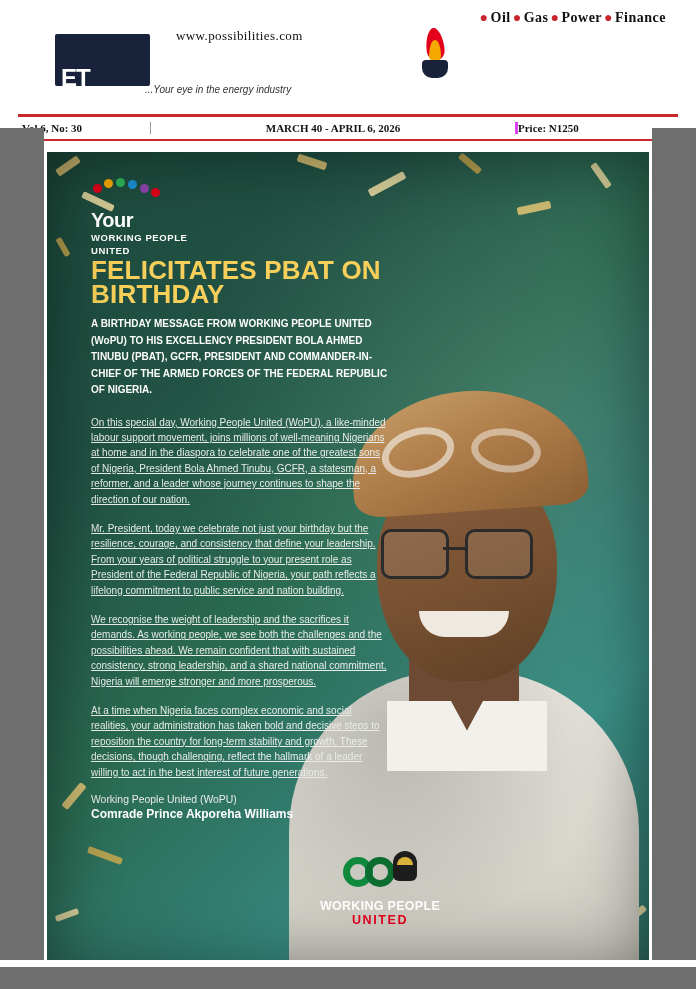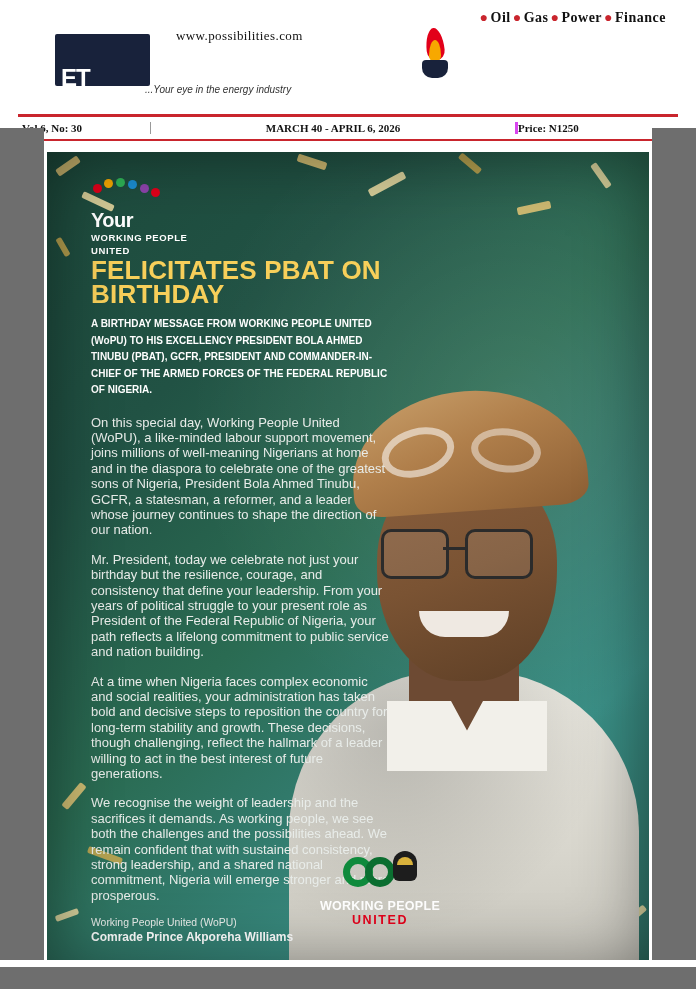--- a/index.html
+++ b/index.html
@@ -335,24 +335,25 @@
   }
   .subhead {
     font-family: "Liberation Sans", sans-serif;
     font-weight: bold;
     font-size: 10px;
     line-height: 16.5px;
     color: #ffffff;
     margin: 4px 0 16px 0;
   }
   .para {
-    font-size: 13px;
+    font-size: 10px;
     line-height: 15.4px;
     color: #e8ece9;
     margin: 0 0 14px 0;
+    text-decoration: underline;
   }
   .signoff {
     margin-top: 14px;
   }
   .signed-label {
     color: #f3c44a;
     font-weight: bold;
     font-size: 11px;
     margin-bottom: 2px;
   }
@@ -532,22 +533,22 @@
           <div class="wopu-sub">WORKING PEOPLE</div>
           <div class="wopu-sub">UNITED</div>
         </div>
 
         <h1 class="felicitates">FELICITATES PBAT ON BIRTHDAY</h1>
 
         <div class="subhead">A BIRTHDAY MESSAGE FROM WORKING PEOPLE UNITED (WoPU) TO HIS EXCELLENCY PRESIDENT BOLA AHMED TINUBU (PBAT), GCFR, PRESIDENT AND COMMANDER-IN-CHIEF OF THE ARMED FORCES OF THE FEDERAL REPUBLIC OF NIGERIA.</div>
 
         <p class="para">On this special day, Working People United (WoPU), a like-minded labour support movement, joins millions of well-meaning Nigerians at home and in the diaspora to celebrate one of the greatest sons of Nigeria, President Bola Ahmed Tinubu, GCFR, a statesman, a reformer, and a leader whose journey continues to shape the direction of our nation.</p>
         <p class="para">Mr. President, today we celebrate not just your birthday but the resilience, courage, and consistency that define your leadership. From your years of political struggle to your present role as President of the Federal Republic of Nigeria, your path reflects a lifelong commitment to public service and nation building.</p>
+        <p class="para">We recognise the weight of leadership and the sacrifices it demands. As working people, we see both the challenges and the possibilities ahead. We remain confident that with sustained consistency, strong leadership, and a shared national commitment, Nigeria will emerge stronger and more prosperous.</p>
         <p class="para">At a time when Nigeria faces complex economic and social realities, your administration has taken bold and decisive steps to reposition the country for long-term stability and growth. These decisions, though challenging, reflect the hallmark of a leader willing to act in the best interest of future generations.</p>
-        <p class="para">We recognise the weight of leadership and the sacrifices it demands. As working people, we see both the challenges and the possibilities ahead. We remain confident that with sustained consistency, strong leadership, and a shared national commitment, Nigeria will emerge stronger and more prosperous.</p>
 
         <div class="signoff">
           <div class="signed-org">Working People United (WoPU)</div>
           <div class="signed-name">Comrade Prince Akporeha Williams</div>
 
         </div>
       </div>
 
       <div class="wopu-badge">
         <div class="badge-mark">

